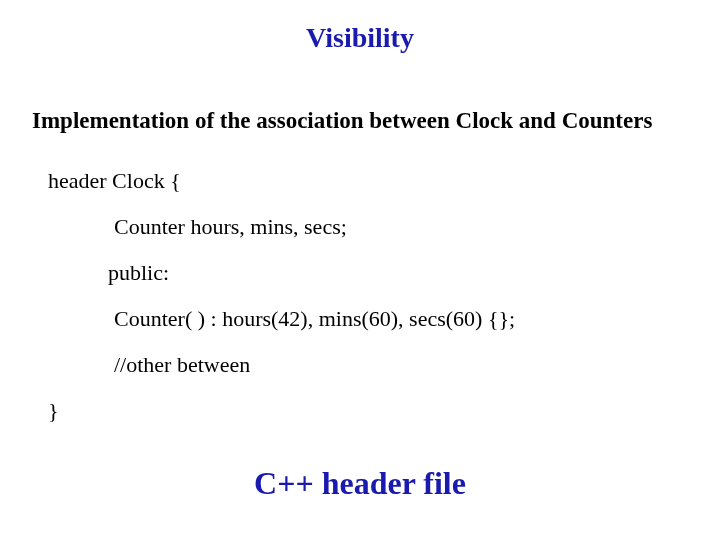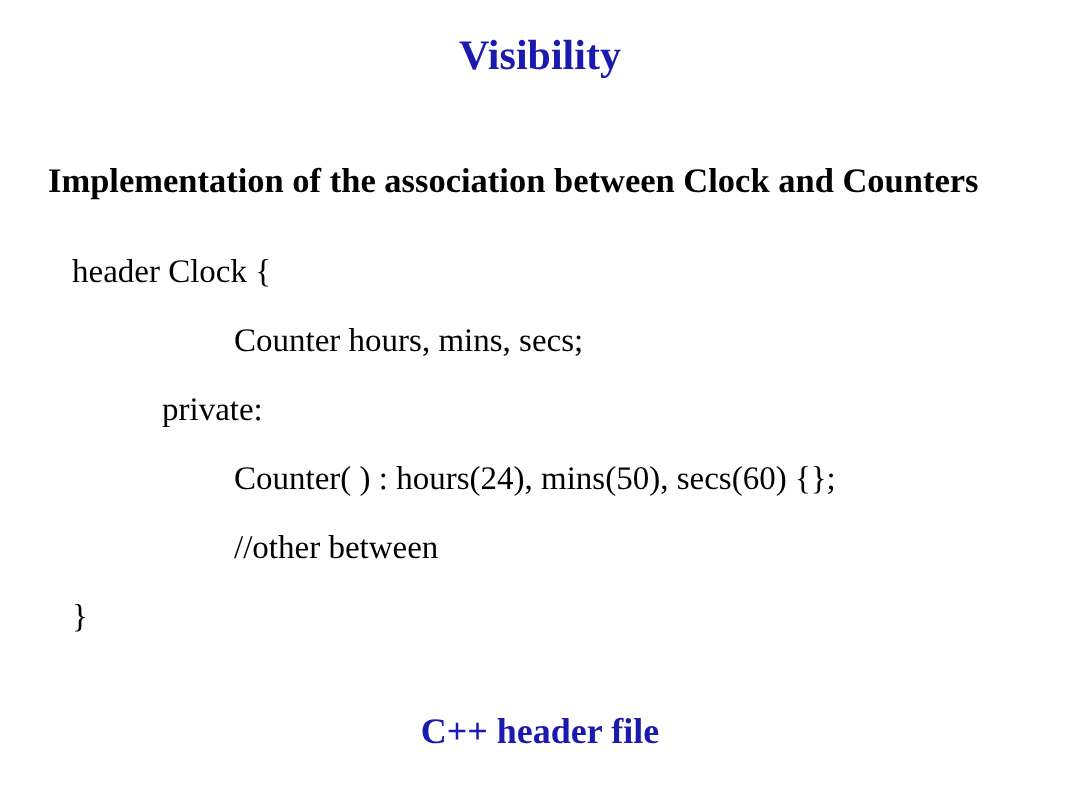--- a/index.html
+++ b/index.html
@@ -37,45 +37,45 @@
   }
   .code-block {
     position: absolute;
     top: 170px;
     left: 48px;
     font-size: 22px;
     line-height: 1.0;
   }
   .line { margin: 0 0 24px 0; }
   .indent1 { margin-left: 60px; }
-  .indent2 { margin-left: 108px; }
+  .indent2 { margin-left: 66px; }
   .footer {
     position: absolute;
     bottom: 38px;
     left: 0;
     width: 100%;
     text-align: center;
-    font-size: 24px;
+    font-size: 32px;
     font-weight: bold;
     color: #1a1aae;
   }
 </style>
 </head>
 <body>
 
 <div class="slide">
 
   <div class="title">Visibility</div>
 
   <div class="subtitle">Implementation of the association between Clock and Counters</div>
 
   <div class="code-block">
     <div class="line">header Clock {</div>
     <div class="line indent2">Counter  hours, mins, secs;</div>
-    <div class="line indent1">private:</div>
-    <div class="line indent2">Counter( ) : hours(24), mins(50), secs(60) {};</div>
+    <div class="line indent1">public:</div>
+    <div class="line indent2">Counter( ) : hours(42), mins(60), secs(60) {};</div>
     <div class="line indent2">//other between</div>
     <div class="line">}</div>
   </div>
 
   <div class="footer">C++  header file</div>
 
 </div>
 
 </body></html>

